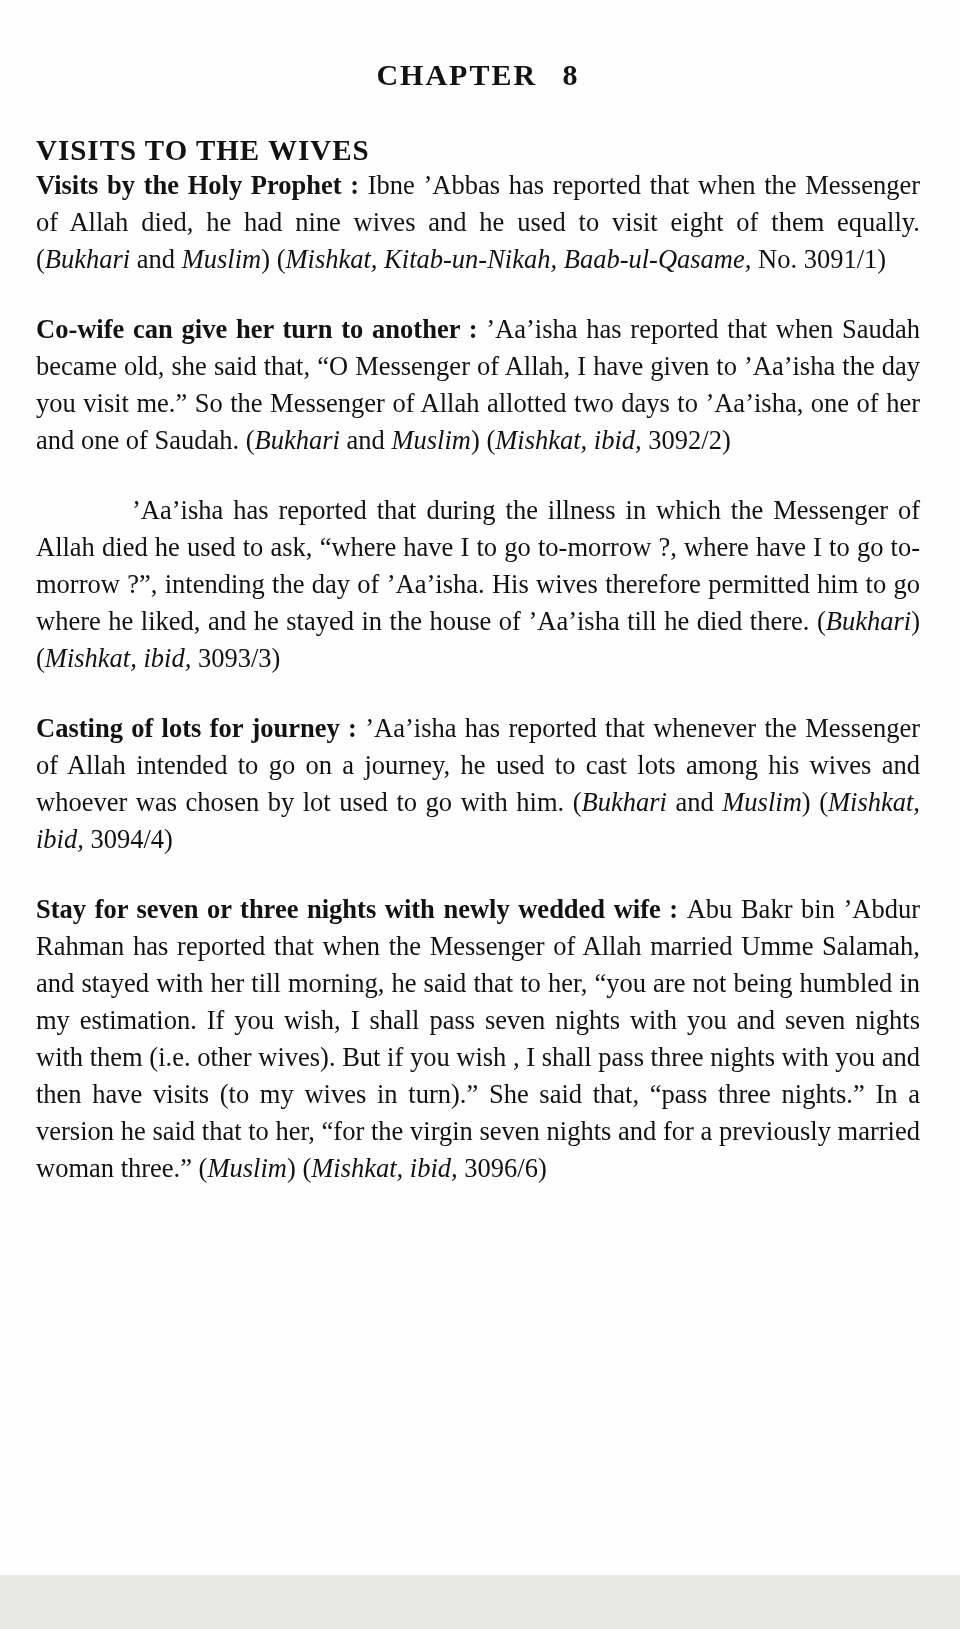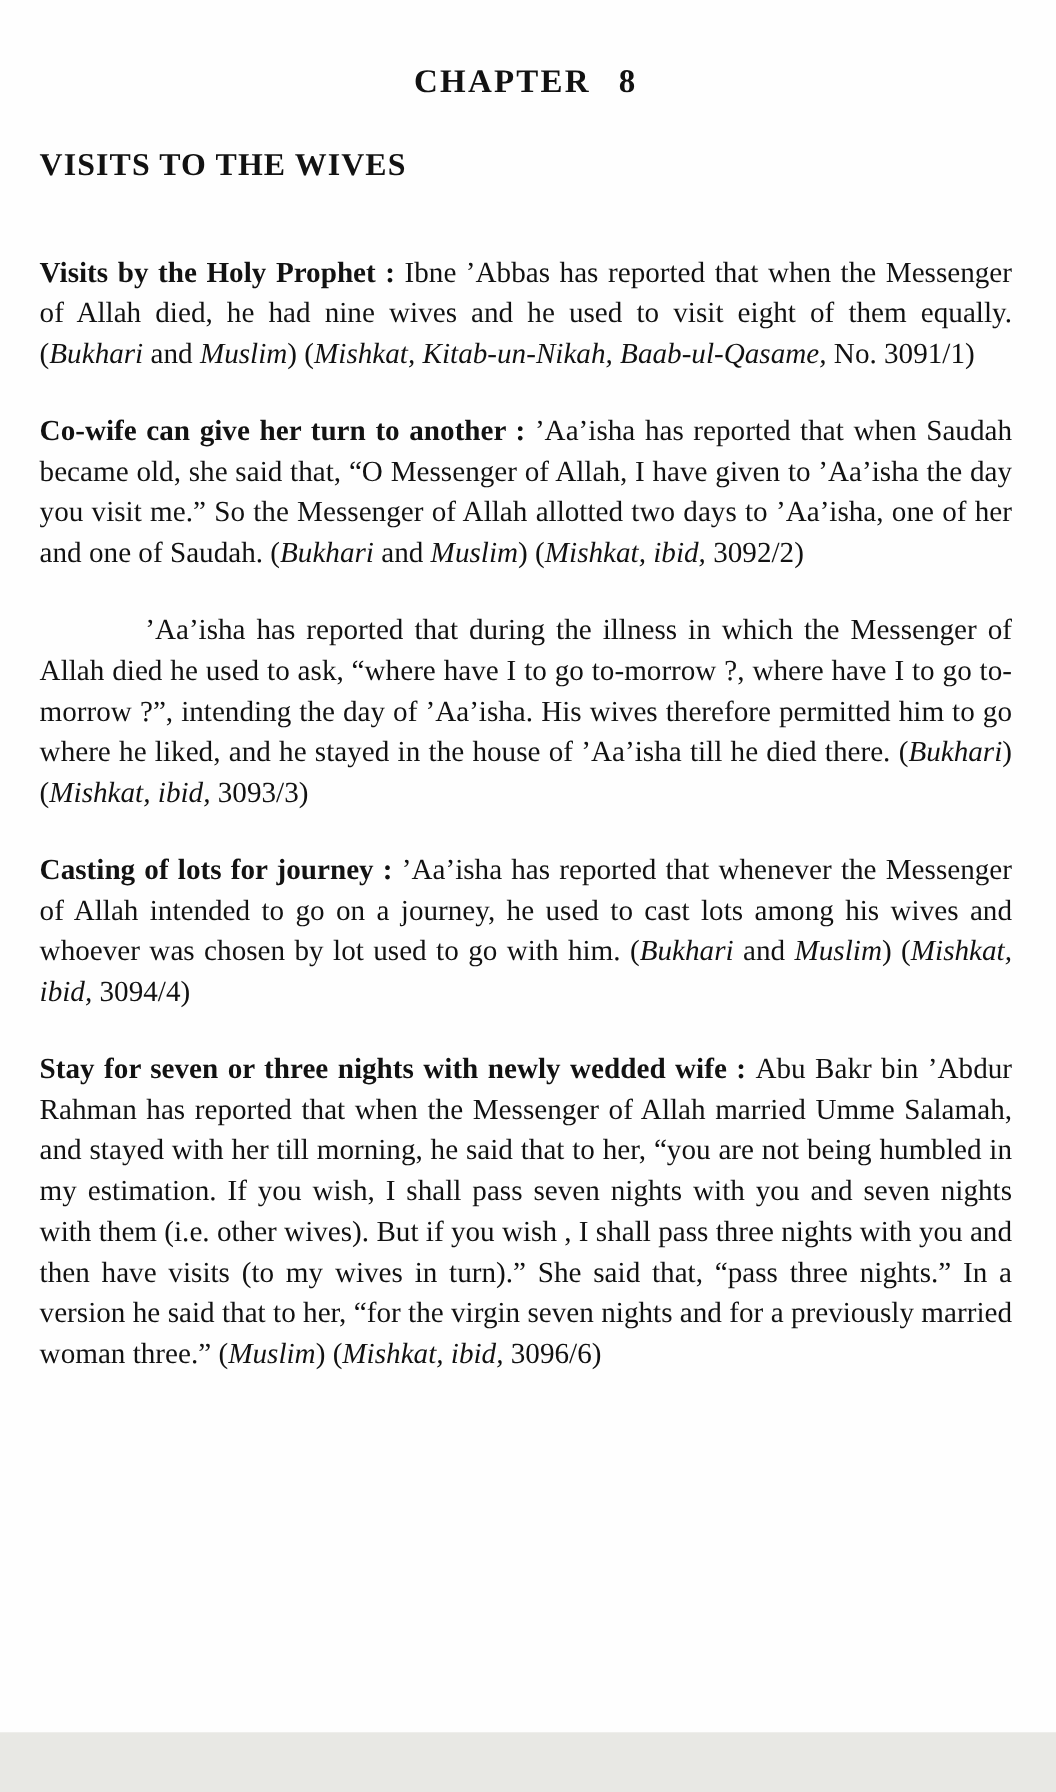--- a/index.html
+++ b/index.html
@@ -27,21 +27,20 @@
     word-spacing: 16px;
     margin: 12px 0 0 0;
   }
   .page-title {
     font-size: 29px;
     font-weight: bold;
     letter-spacing: 1px;
     margin: 42px 0 0 0;
   }
   .paragraphs {
-    margin-top: 62px;
   }
   .para {
     font-size: 26.5px;
     line-height: 37px;
     text-align: justify;
     margin: 0 0 33px 0;
   }
   .para.indent {
     text-indent: 96px;
   }

